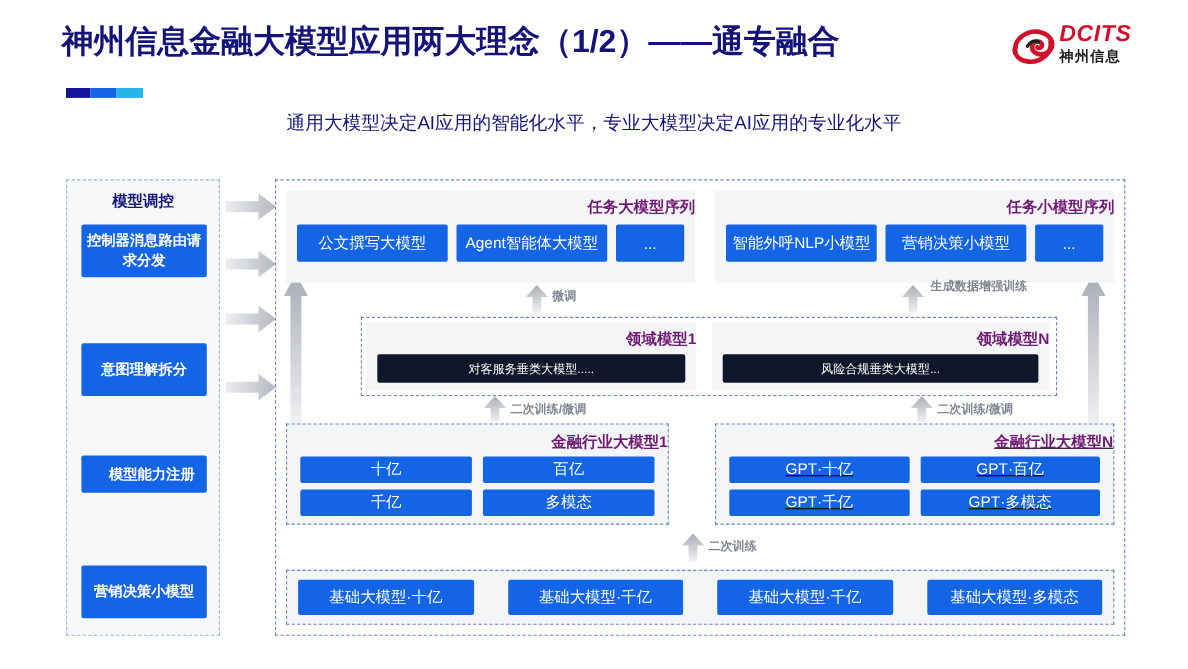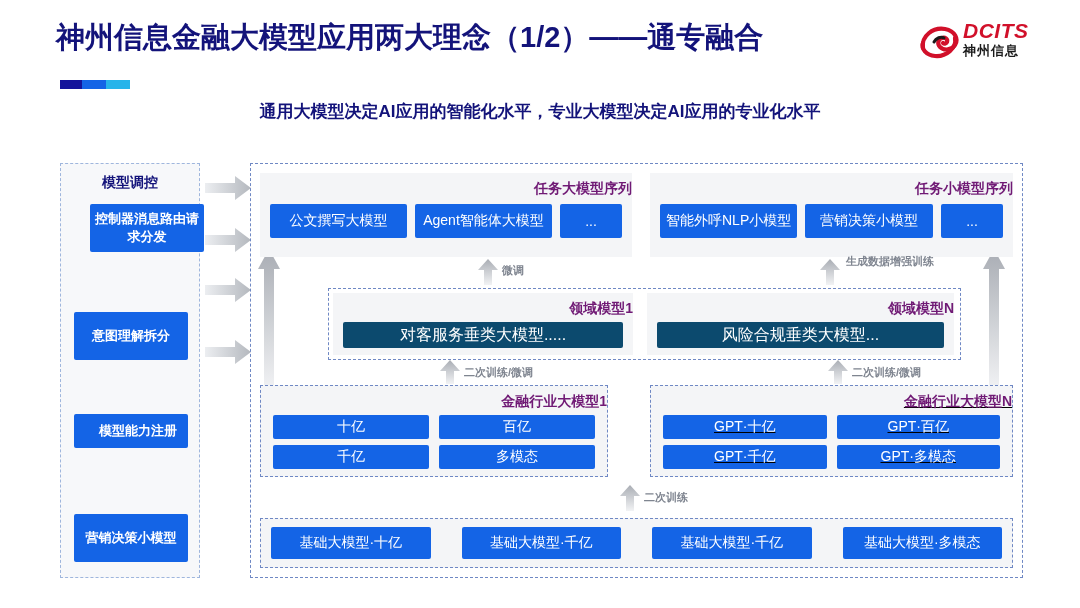--- a/index.html
+++ b/index.html
@@ -23,41 +23,41 @@
   .ab3{width:24px;background:#27b4ea;}
 
   .logo{position:absolute;right:14px;top:18px;width:125px;height:52px;}
   .logo-mark{position:absolute;left:0;top:4px;width:44px;height:40px;}
   .logo-txt{position:absolute;left:46px;top:2px;}
   .logo-en{font-size:21px;font-weight:bold;color:#d1102a;letter-spacing:.5px;line-height:22px;font-style:italic;}
   .logo-cn{font-size:13px;font-weight:bold;color:#1b1b1b;letter-spacing:1px;line-height:16px;margin-top:1px;}
 
   .subtitle{
     position:absolute;left:0;top:100px;width:1080px;text-align:center;
-    font-size:17px;font-weight:bold;color:#13137a;
+    font-size:17px;font-weight:normal;color:#13137a;
   }
 
   
   .sidebar{
     position:absolute;left:60px;top:163px;width:140px;height:415px;
     border:1px dashed #9fb6dd;background:#f7f8fa;
     box-sizing:border-box;
   }
   .sb-title{
     position:absolute;left:0;top:10px;width:100%;text-align:center;
     font-size:14px;font-weight:bold;color:#13137a;
   }
   .sb-item{
     position:absolute;left:13px;width:114px;
     background:#1464e6;color:#fff;border-radius:2px;
     font-size:13px;font-weight:bold;text-align:center;
     display:flex;align-items:center;justify-content:center;
     line-height:18px;box-sizing:border-box;padding:0 3px;
   }
-  .sb-i0{top:40px;height:48px;margin-left:16px;}
+  .sb-i0{top:40px;height:48px;}
   .sb-i1{top:148px;height:48px;}
   .sb-i2{top:250px;height:34px;padding-left:17px;}
   .sb-i3{top:350px;height:48px;}
 
   
   .r-arrow{position:absolute;left:205px;width:46px;height:24px;}
   .ra0{top:176px;}
   .ra1{top:228px;}
   .ra2{top:278px;}
   .ra3{top:340px;}
@@ -88,22 +88,22 @@
   .p-task-r{left:400px;top:10px;width:363px;height:84px;}
 
   
   .domain-dash{
     position:absolute;left:78px;top:125px;width:633px;height:72px;
     border:1px dashed #6f88c4;box-sizing:border-box;
   }
   .p-dom-l{left:4px;top:4px;width:300px;height:62px;}
   .p-dom-r{left:318px;top:4px;width:307px;height:62px;}
   .dom-chip{
-    margin:4px 10px 0 10px;background:#0c4a6e;color:#fff;border-radius:2px;
-    height:26px;font-size:16px;display:flex;align-items:center;justify-content:center;
+    margin:4px 10px 0 10px;background:#0f172a;color:#fff;border-radius:2px;
+    height:26px;font-size:11px;display:flex;align-items:center;justify-content:center;
   }
 
   
   .ind-dash-l{
     position:absolute;left:10px;top:222px;width:348px;height:92px;
     border:1px dashed #6f88c4;box-sizing:border-box;background:#f4f5f7;
   }
   .ind-dash-r{
     position:absolute;left:400px;top:222px;width:363px;height:92px;
     border:1px dashed #6f88c4;box-sizing:border-box;background:#f4f5f7;text-decoration:underline;

